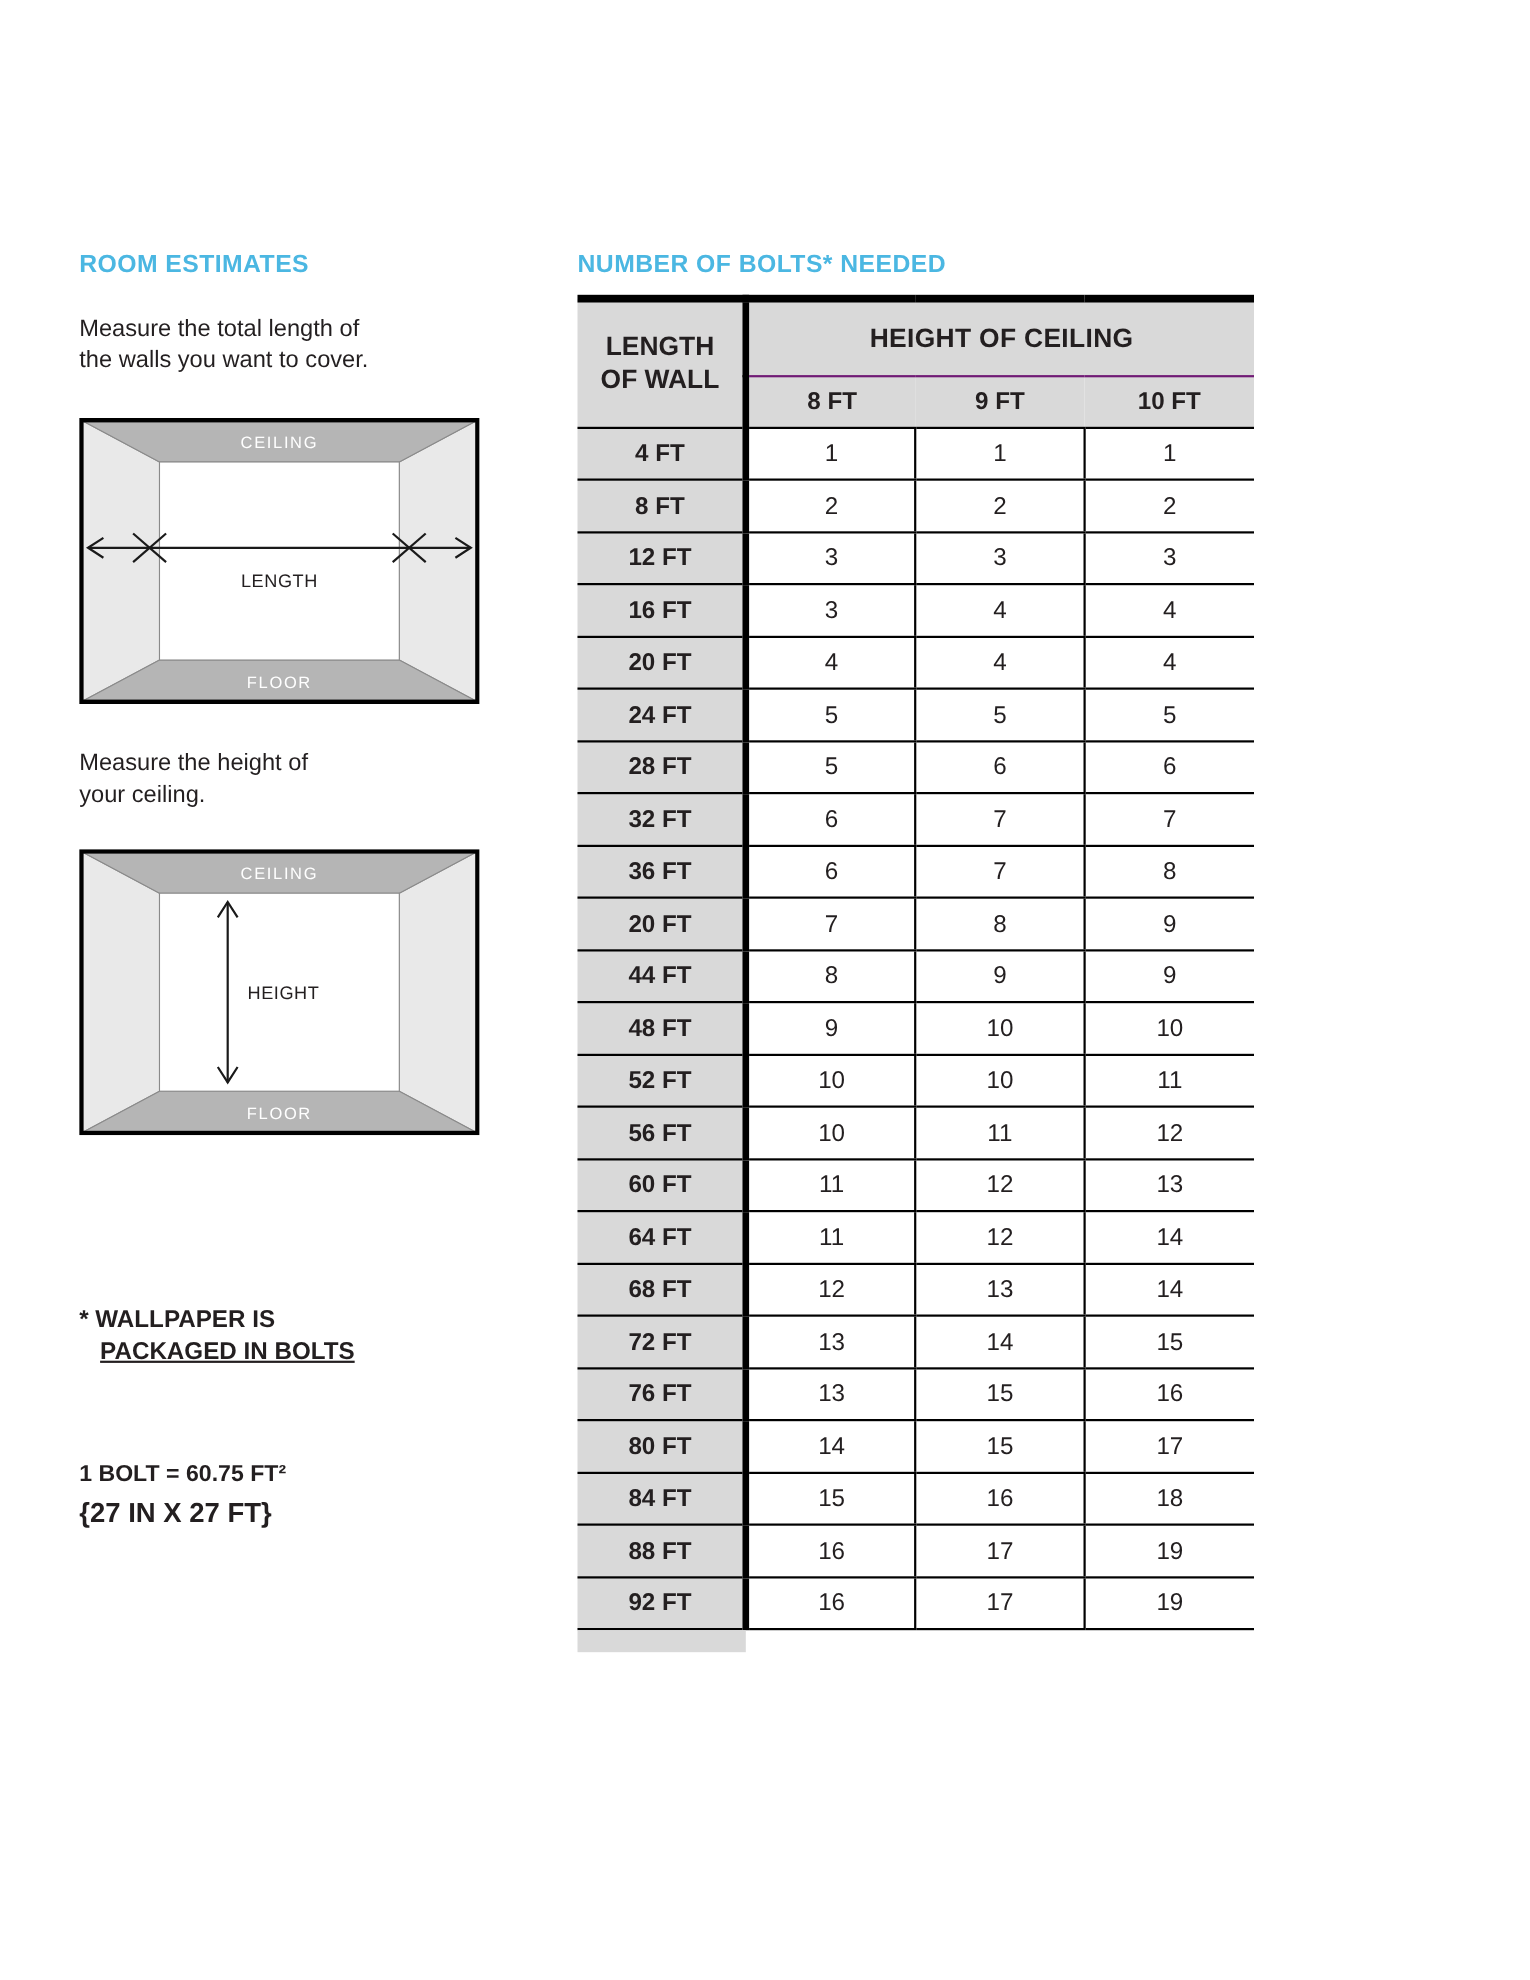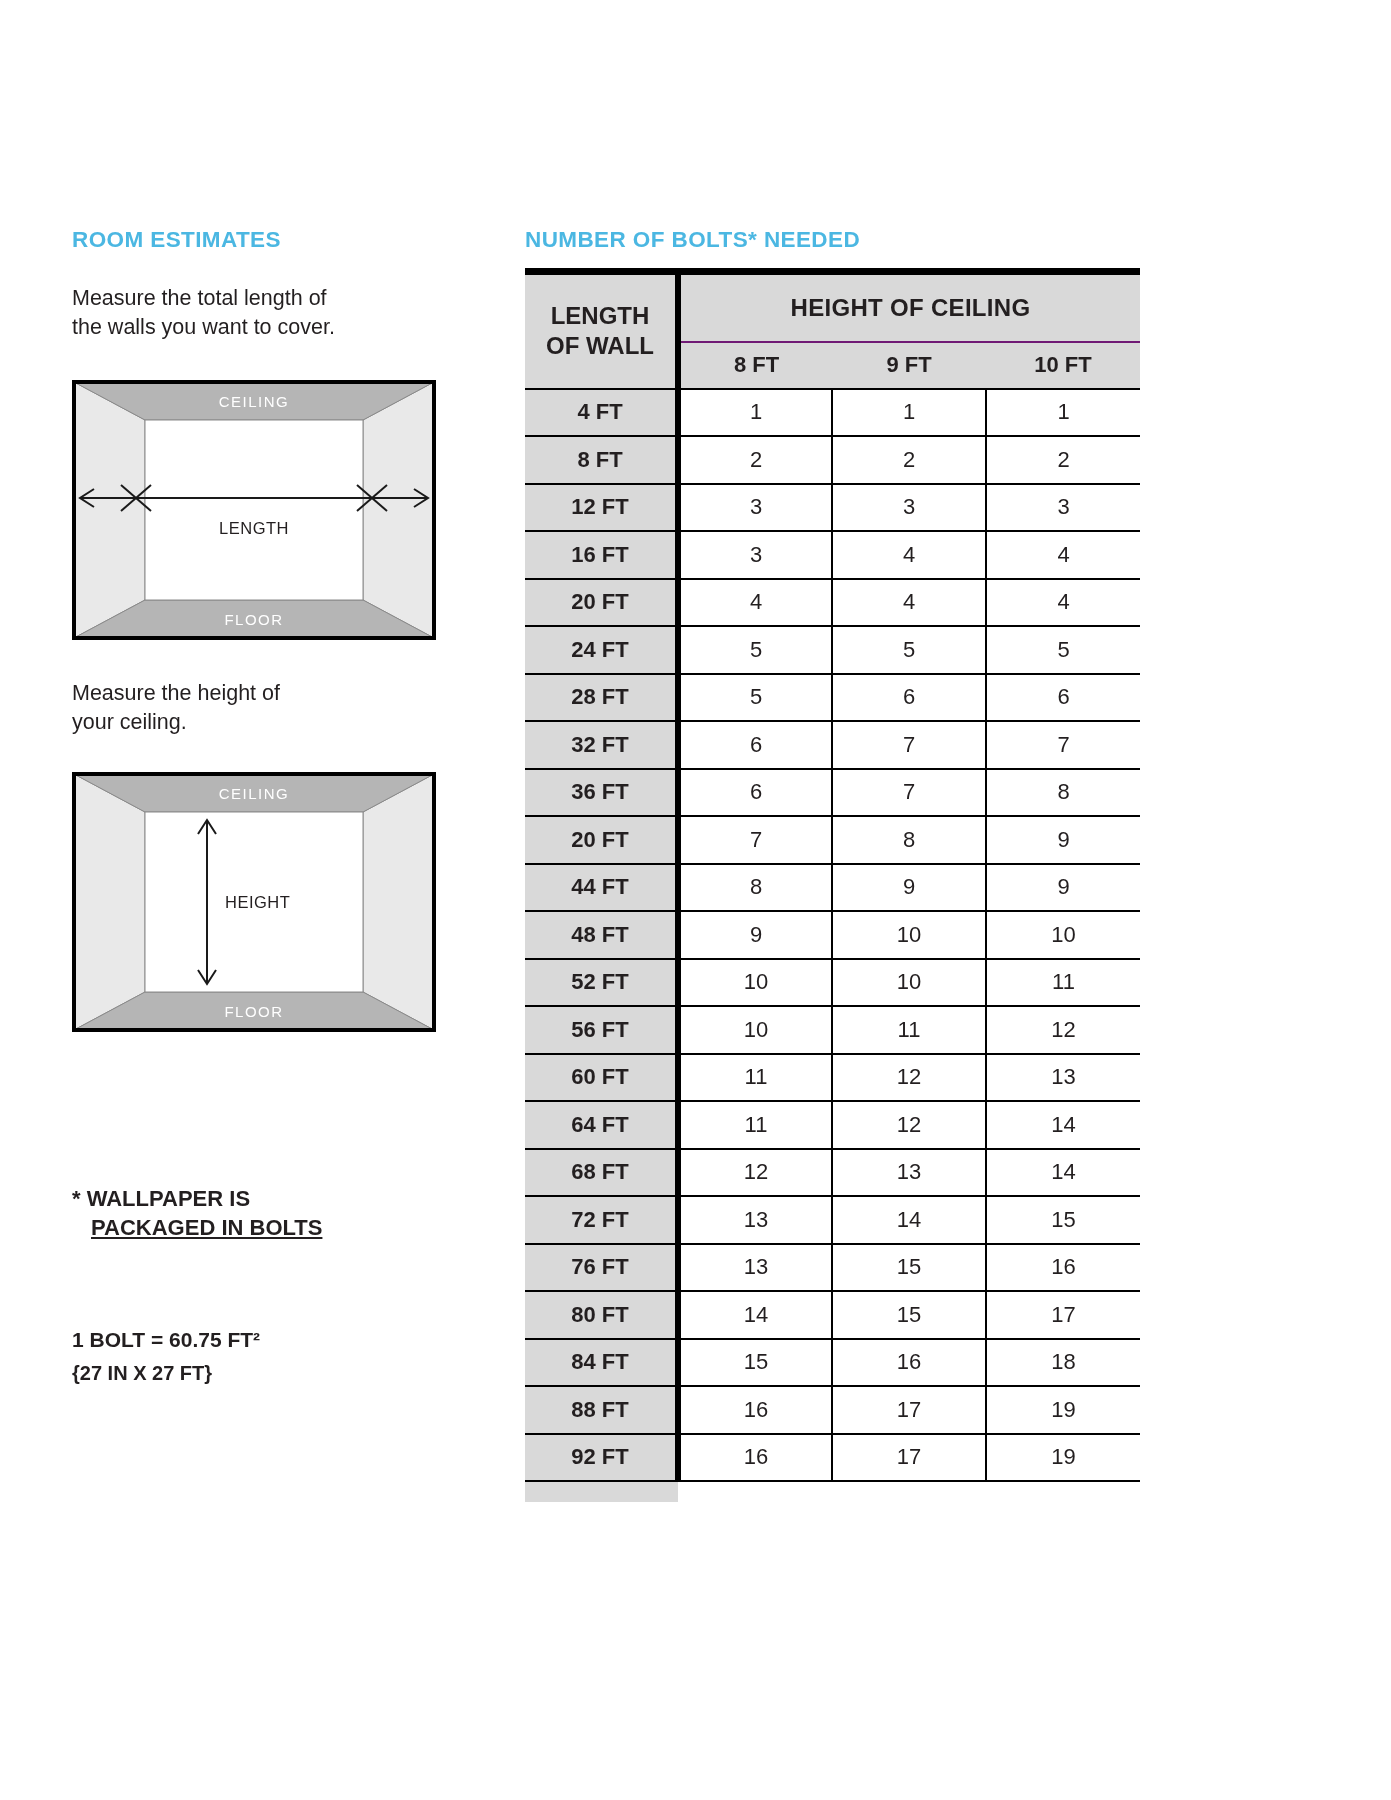--- a/index.html
+++ b/index.html
@@ -37,21 +37,21 @@
   .copy-chart{left:72px;top:1072px;}
   .diagram{position:absolute;left:72px;}
   .diagram-length{top:380px;}
   .diagram-height{top:772px;}
   .footnote{
     position:absolute;left:72px;top:1184px;
     font-size:22px;font-weight:bold;line-height:1.32;
   }
   .footnote .line2{padding-left:19px;text-decoration:underline;}
   .bolt-eq{position:absolute;left:72px;top:1328px;font-size:21px;font-weight:bold;}
-  .bolt-dim{position:absolute;left:72px;top:1362px;font-size:20px;font-weight:bold;}
+  .bolt-dim{position:absolute;left:72px;top:1362px;font-size:25px;font-weight:bold;}
 
   
   .table-wrap{position:absolute;left:525px;top:268px;width:615px;}
   table.bolts{
     border-collapse:collapse;width:615px;table-layout:fixed;
     border-top:7px solid #000;
   }
   .bolts th,.bolts td{
     padding:0;text-align:center;vertical-align:middle;color:var(--text-dark,#231f20);
   }

